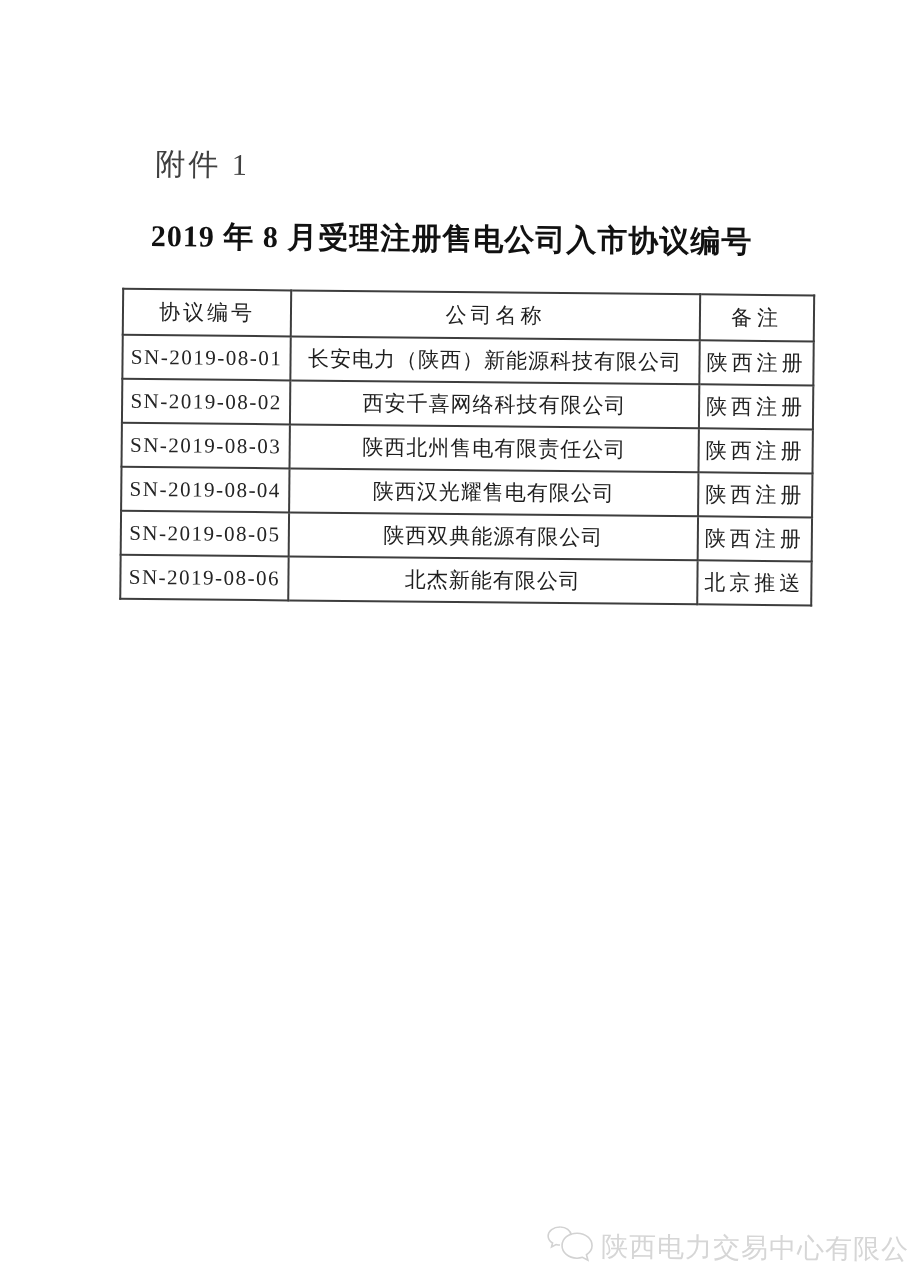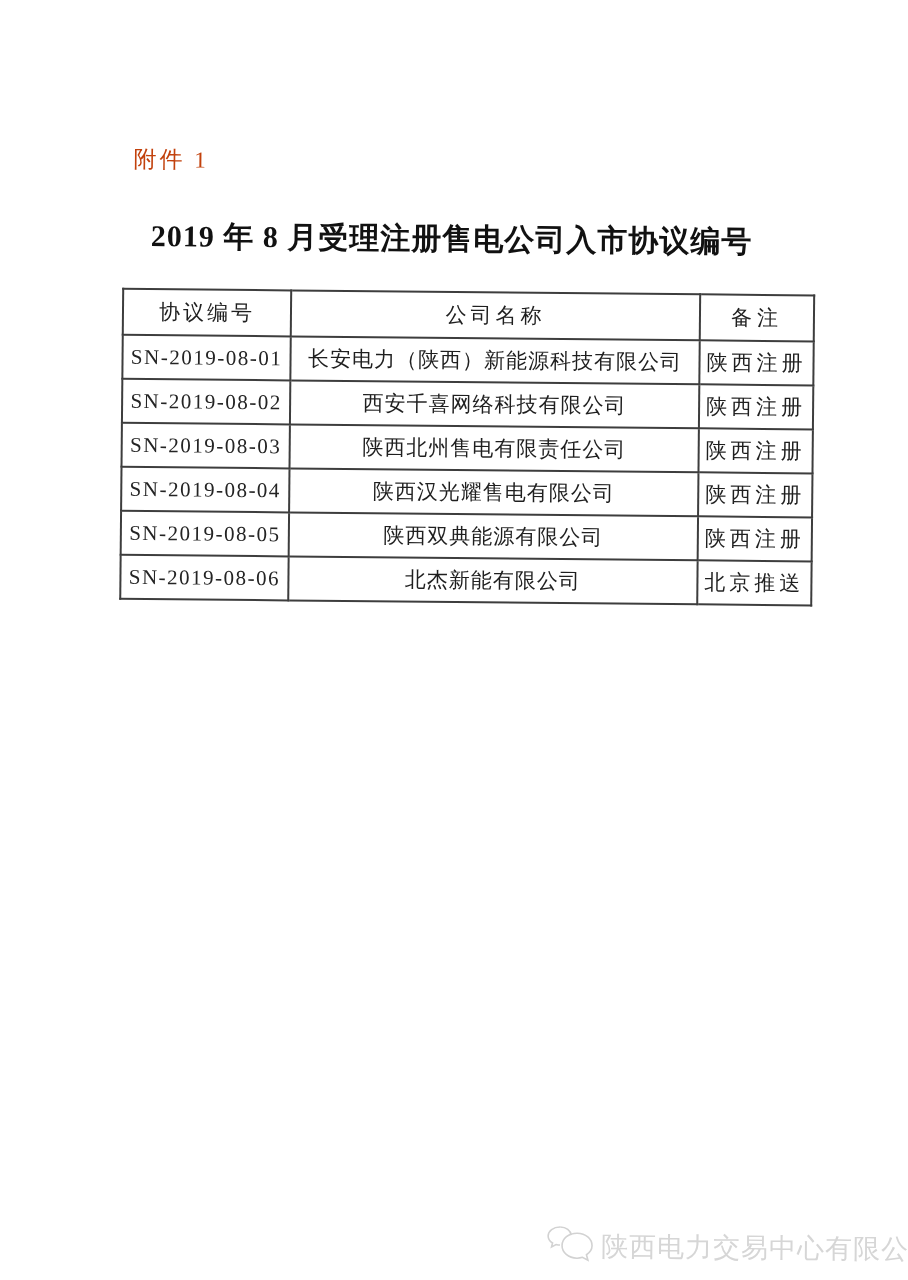--- a/index.html
+++ b/index.html
@@ -20,25 +20,25 @@
   }
   
   .scan {
     position: absolute;
     inset: 0;
     transform: rotate(0.55deg);
     transform-origin: 460px 0px;
   }
   .attachment-label {
     position: absolute;
-    left: 135px;
+    left: 157px;
     top: 147px;
-    font-size: 23px;
+    font-size: 30px;
     letter-spacing: 3px;
-    color: #c2410c;
+    color: #404040;
   }
   .doc-title {
     position: absolute;
     left: 0;
     right: 0;
     top: 219px;
     text-align: center;
     font-size: 30px;
     font-weight: bold;
     letter-spacing: 1px;

